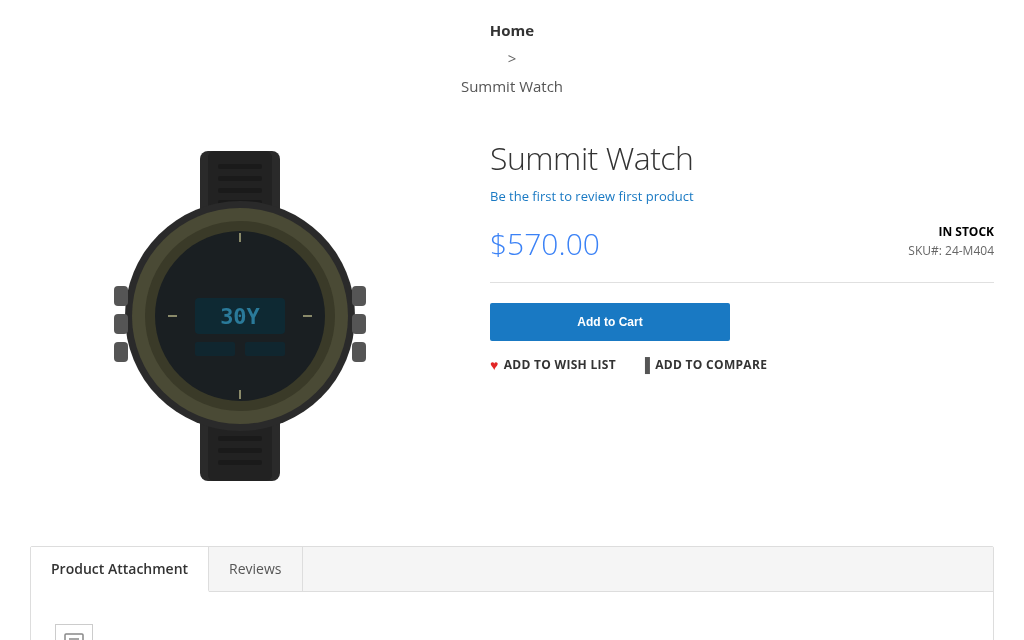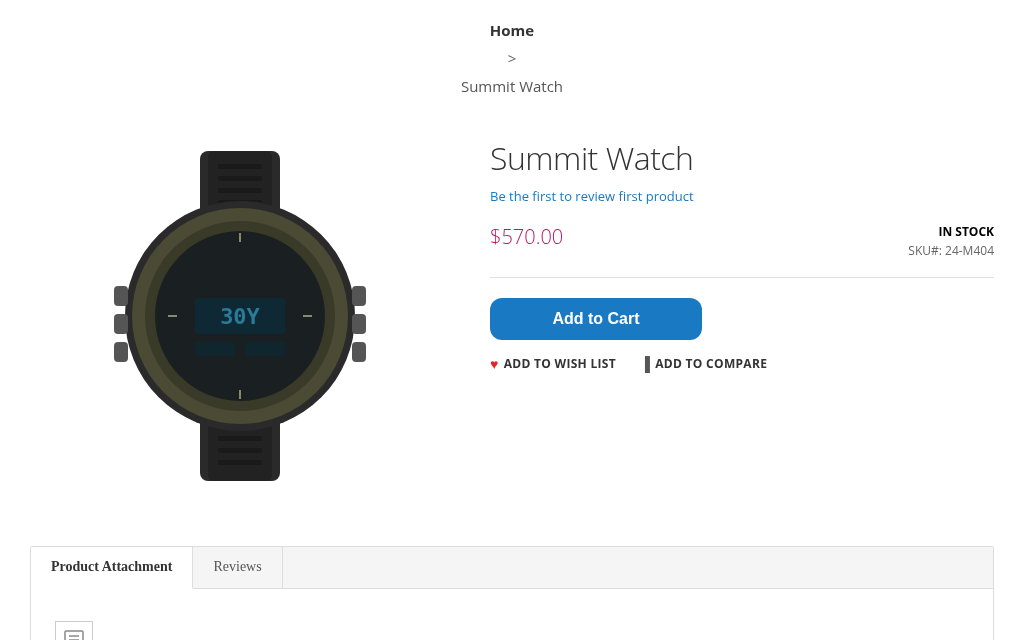--- a/index.html
+++ b/index.html
@@ -24,59 +24,59 @@
     
     
     .product-info { flex: 1; padding-top: 10px; }
     
     .product-title { font-size: 32px; font-weight: 300; color: #333; margin-bottom: 8px; letter-spacing: -0.5px; }
     
     .product-review-link { font-size: 13px; color: #1979c3; text-decoration: none; margin-bottom: 18px; display: block; }
     
     .product-price-row { display: flex; justify-content: space-between; align-items: flex-start; margin-bottom: 20px; border-bottom: 1px solid #e0e0e0; padding-bottom: 18px; }
     
-    .product-price { font-size: 20px; font-weight: 300; color: #be185d; text-align: right; }
+    .product-price { font-size: 30px; font-weight: 300; color: #3b82f6; text-align: right; }
     
     .stock-info { text-align: right; }
     .stock-status { font-size: 12px; font-weight: 700; color: #000000; text-transform: uppercase; display: block; }
     .sku { font-size: 12px; color: #666; margin-left: 12px; }
     
     .qty-section { margin-bottom: 16px; }
     .qty-label { font-size: 13px; font-weight: 700; color: #333; margin-bottom: 6px; display: block; }
     .qty-input { width: 60px; height: 38px; border: 1px solid #ccc; text-align: center; font-size: 16px; padding: 0 8px; }
     
     .add-to-cart-btn { 
       display: block; 
-      width: 212px; 
+      width: 240px; 
       background: #1979c3; 
       color: #fff; 
       border: none; 
       padding: 12px 20px; 
-      font-size: 16px; 
+      font-size: 12px; 
       font-weight: 600; 
       cursor: pointer; 
       margin-bottom: 14px;
-      border-radius: 12px;
+      border-radius: 2px;
     }
     
     .product-actions { display: flex; gap: 24px; align-items: center; }
     
     .action-link { 
       display: flex; align-items: center; gap: 5px; 
       font-size: 12px; font-weight: 700; color: #333; 
       text-decoration: none; text-transform: uppercase; letter-spacing: 0.3px;
     }
     
     .action-icon { font-size: 14px; color: #e22626; }
     .compare-icon { font-size: 14px; color: #555; }
     
     
     .tabs-section { border: 1px solid #ddd; border-radius: 2px; }
     
-    .tabs-header { display: flex; border-bottom: 1px solid #ddd; background: #f5f5f5; font-family: Liberation Serif, serif; }
+    .tabs-header { display: flex; border-bottom: 1px solid #ddd; background: #f5f5f5; }
     
     .tab-item { 
       padding: 12px 20px; 
       font-size: 14px; 
       cursor: pointer; 
       border-right: 1px solid #ddd;
       color: #555;
       font-weight: 500;
     }
     .tab-item.active { 

